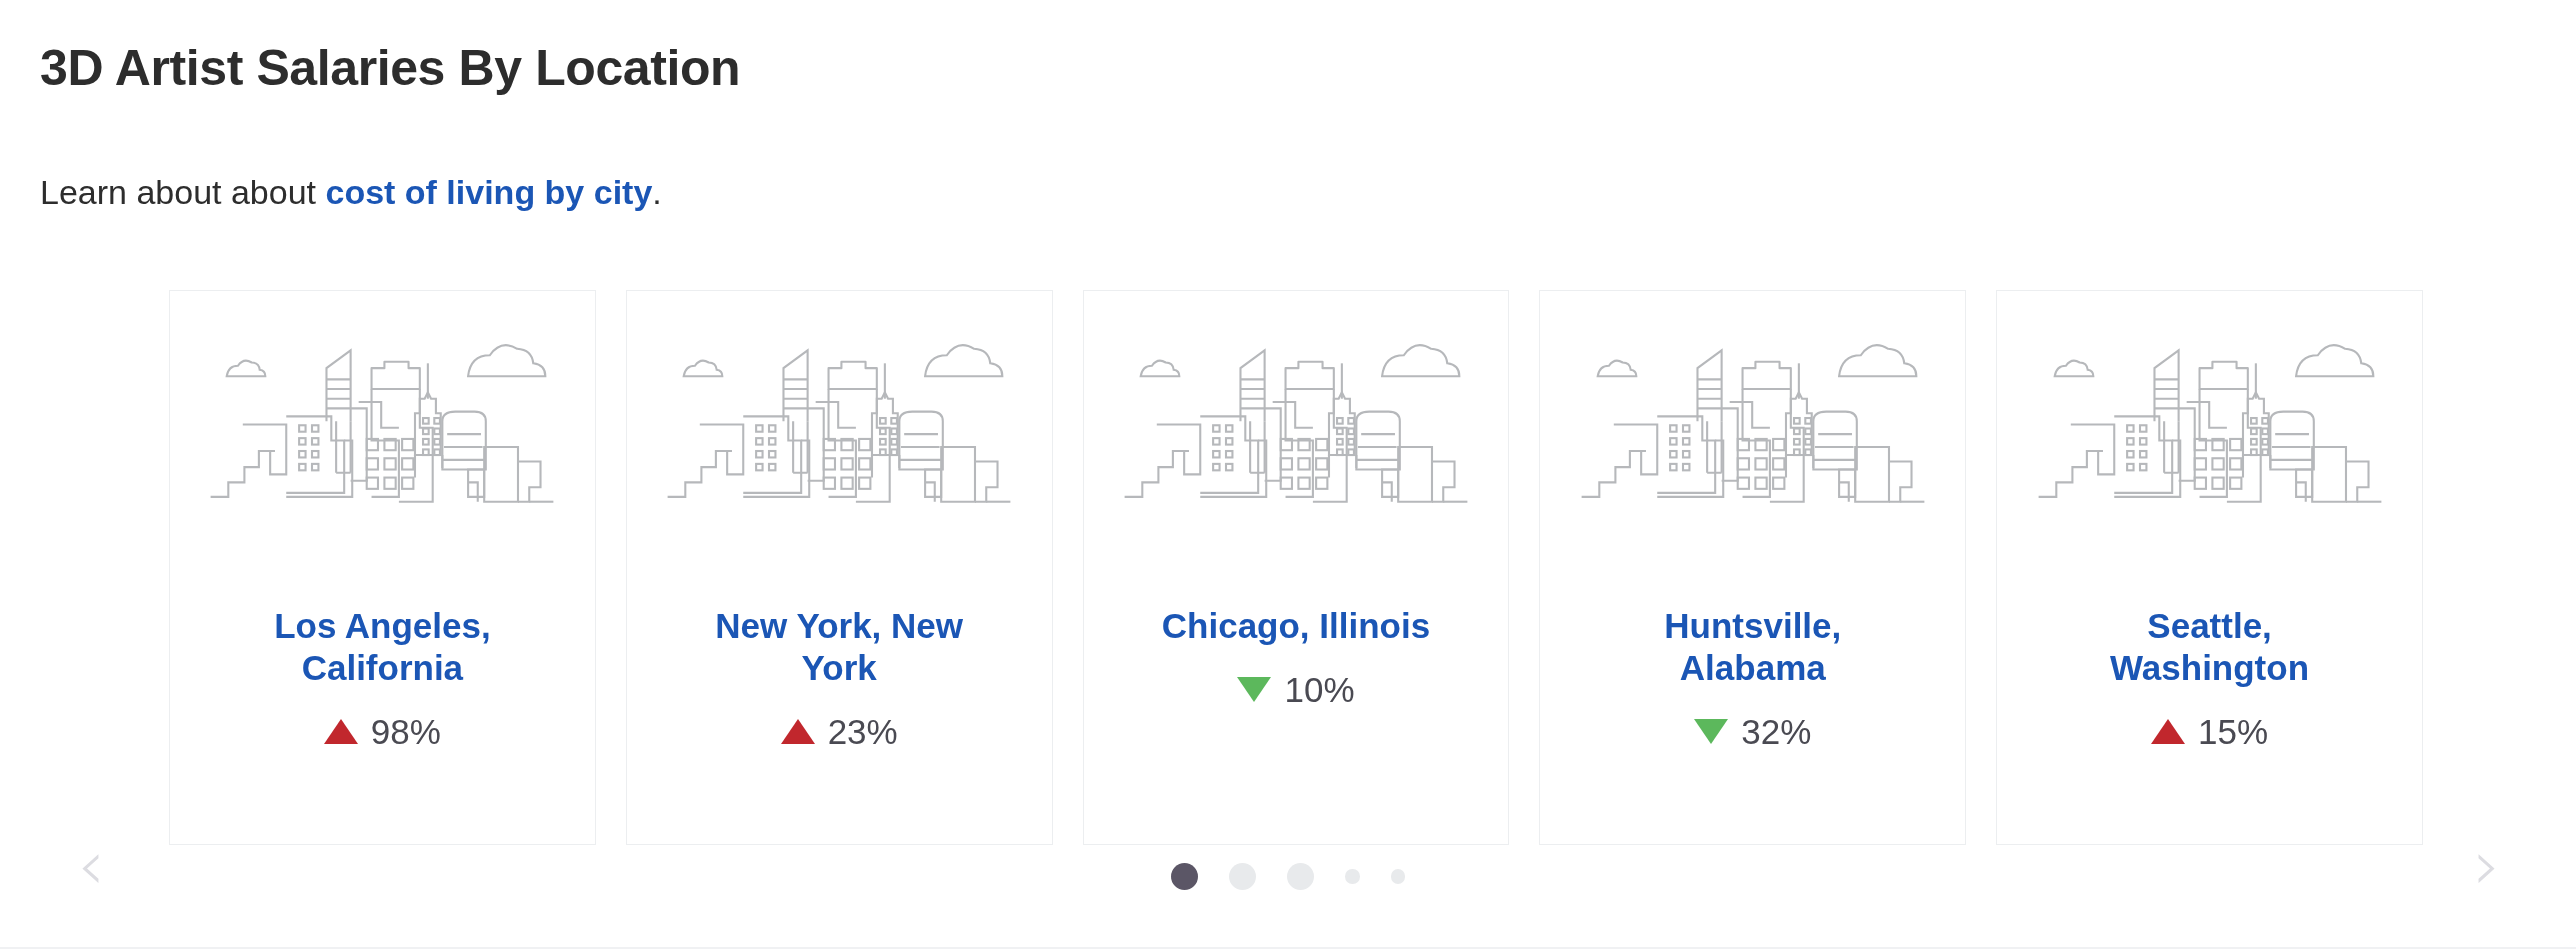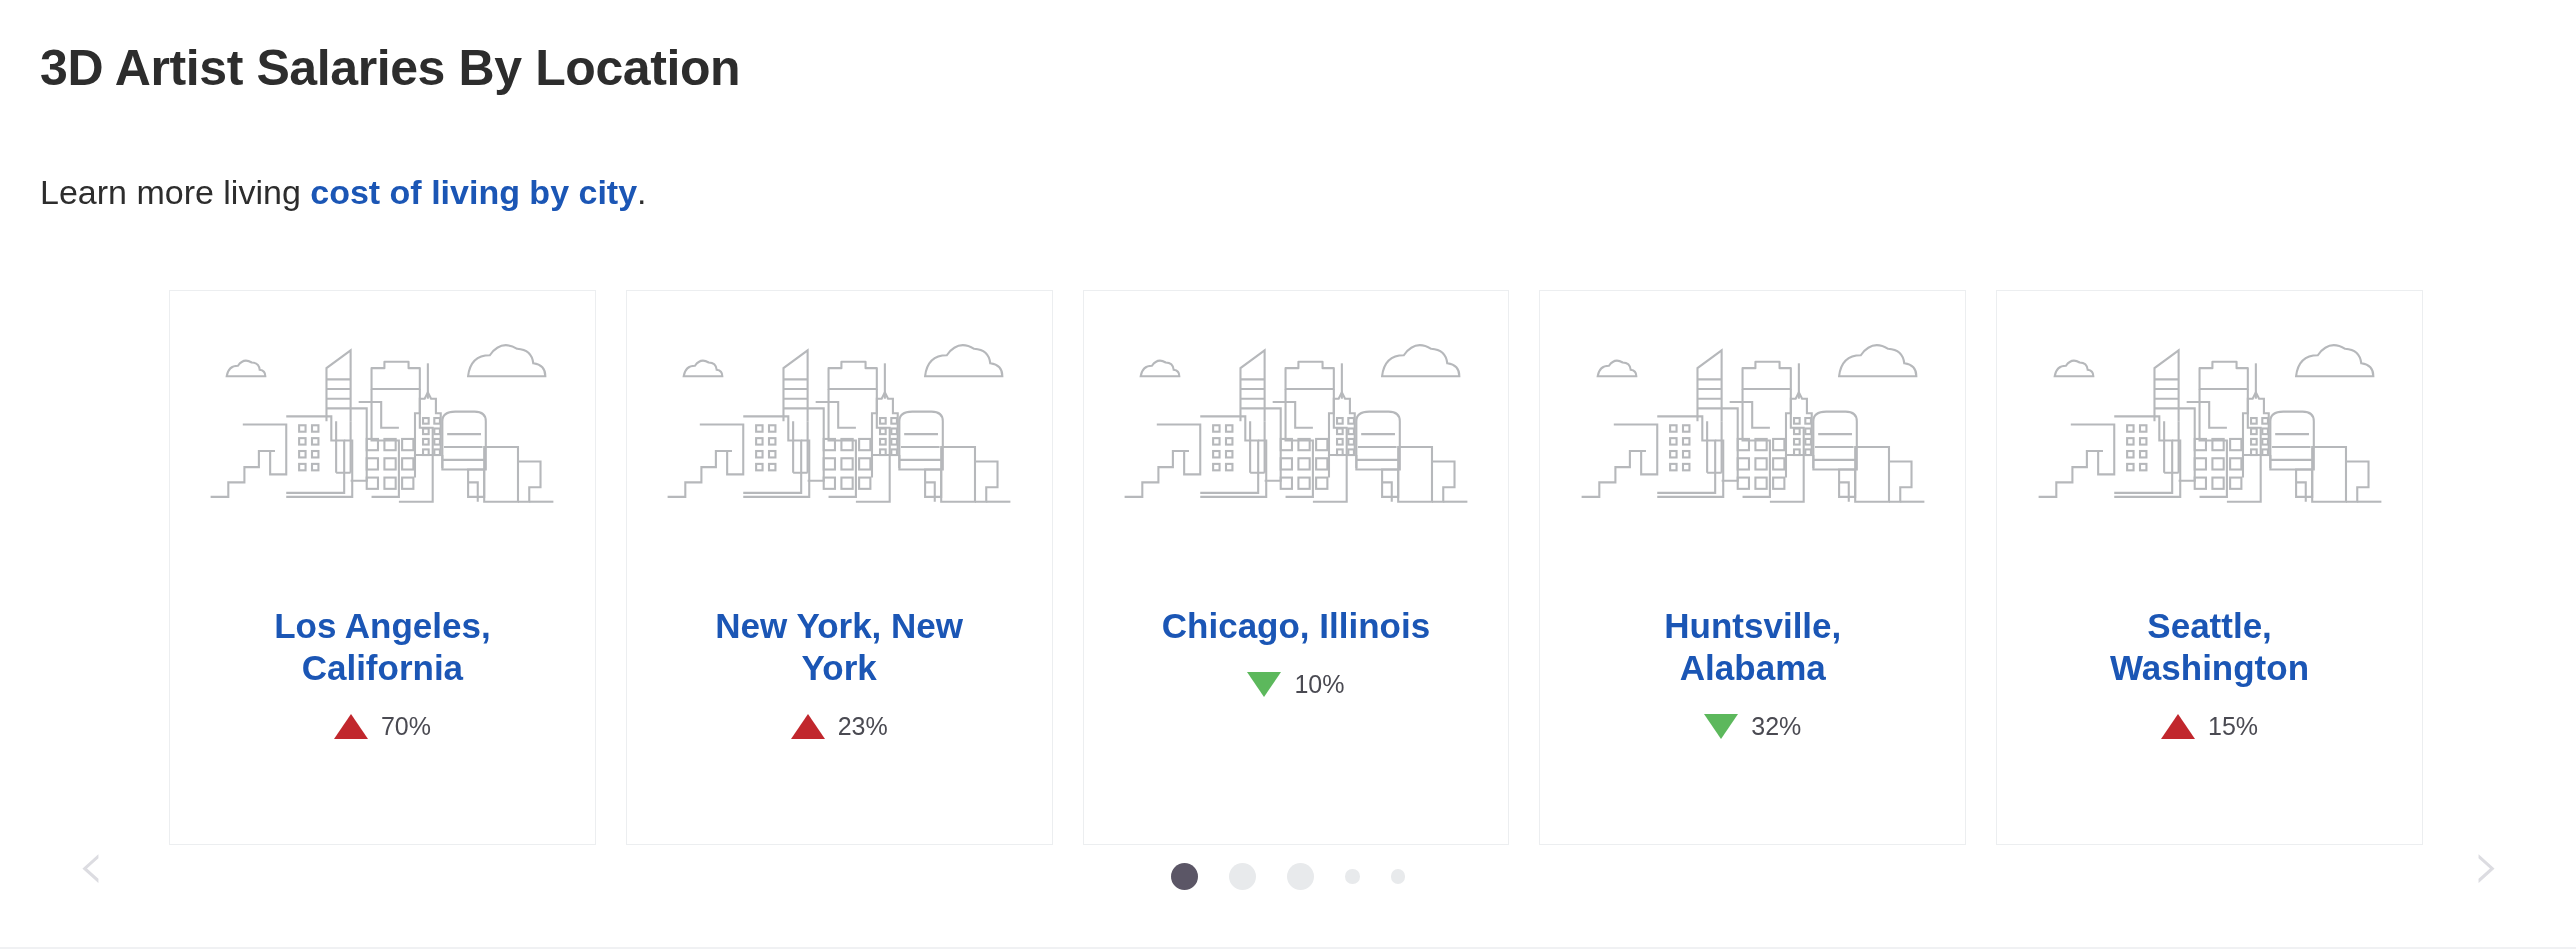--- a/index.html
+++ b/index.html
@@ -143,21 +143,21 @@
     border-right: 17px solid transparent;
   }
   .tri.up {
     border-bottom: 25px solid #c1272d;
   }
   .tri.down {
     border-top: 25px solid #5cb85c;
   }
 
   .delta-value {
-    font-size: 25px;
+    font-size: 35px;
     color: #4a4a52;
   }
 
   
   .dots {
     position: absolute;
     left: 0;
     top: 863px;
     width: 2576px;
     display: flex;
@@ -180,21 +180,21 @@
     background: #f0f1f3;
   }
 </style>
 </head>
 <body>
 
 <div class="page">
 
   <h1 class="page-title">3D Artist Salaries By Location</h1>
 
-  <div class="subtitle"><span>Learn more living </span><a class="link" href="#">cost of living by city</a><span class="period">.</span></div>
+  <div class="subtitle"><span>Learn about about </span><a class="link" href="#">cost of living by city</a><span class="period">.</span></div>
 
   <div class="carousel">
 
     <div class="nav-arrow nav-prev">‹</div>
     <div class="nav-arrow nav-next">›</div>
 
     <div class="cards-row" id="cards-row">
         <div class="city-card">
           <div class="skyline-wrap">
   <svg width="346" height="173" viewBox="0 0 430 215" fill="none" stroke="#b6b8bb" stroke-width="2.6" stroke-linejoin="miter" stroke-linecap="butt">
@@ -266,21 +266,21 @@
     <path d="M322 172 H334 V196"></path>
 
     <path d="M384 146 H412 V178 H398 V196 H384"></path>
     <path d="M398 196 H428"></path>
   </svg>
 </div>
           <div class="card-body">
             <div class="city-name">Los Angeles, California</div>
             <div class="delta-row">
               <span class="tri up"></span>
-              <span class="delta-value">70%</span>
+              <span class="delta-value">98%</span>
             </div>
           </div>
         </div>
         <div class="city-card">
           <div class="skyline-wrap">
   <svg width="346" height="173" viewBox="0 0 430 215" fill="none" stroke="#b6b8bb" stroke-width="2.6" stroke-linejoin="miter" stroke-linecap="butt">
 
     <path d="M22 40 q2-13 14-13 q7-10 17-4 q9 0 10 9 q7 1 7 8 H22 z"></path>
 
     <path d="M322 40 q3-26 27-26 q14-20 34-8 q18 1 20 18 q15 2 15 16 H322 z"></path>

